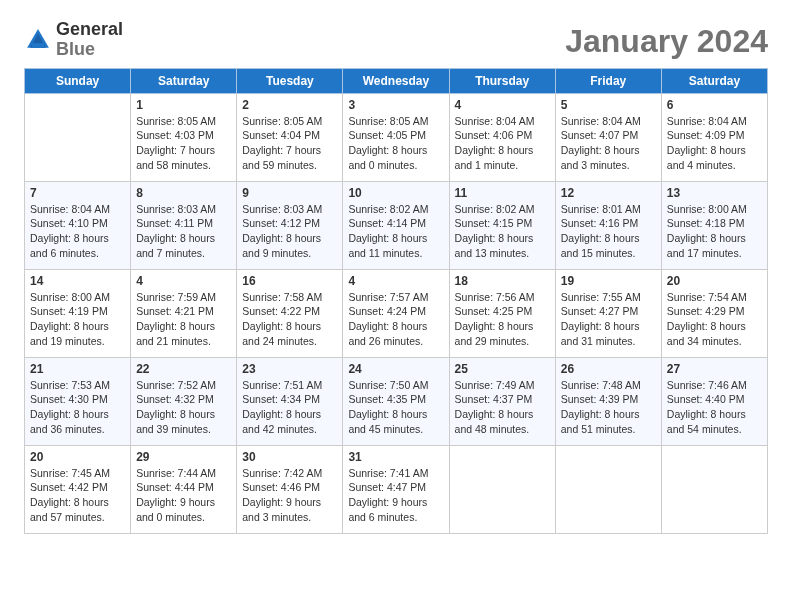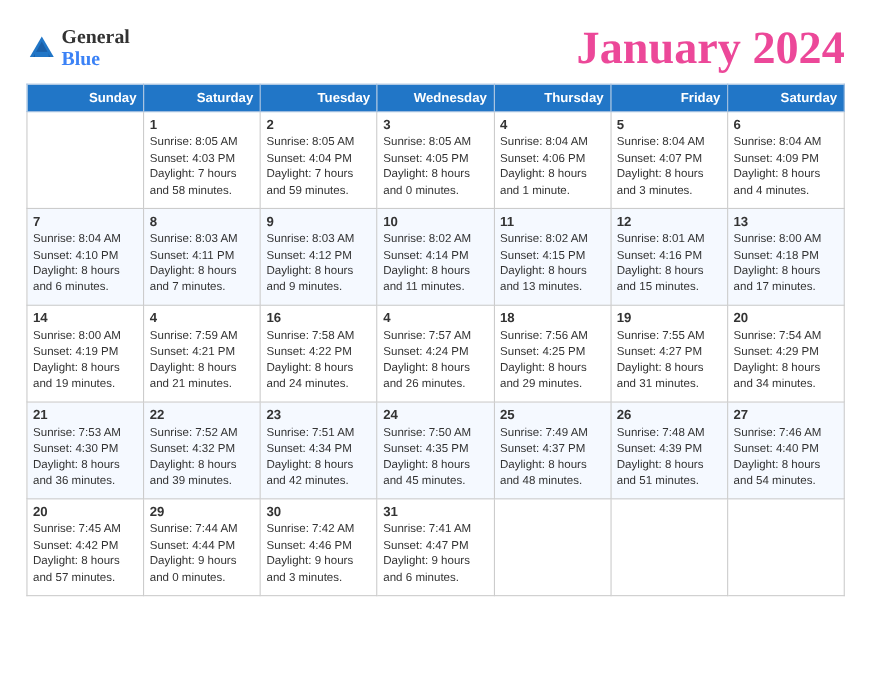--- a/index.html
+++ b/index.html
@@ -6,66 +6,65 @@
     body {
       font-family: Arial, sans-serif;
       background: #fff;
       width: 792px;
       min-height: 612px;
       padding: 20px 24px;
     }
     .header {
       display: flex;
       justify-content: space-between;
-      align-items: center;
+      align-items: flex-end;
       margin-bottom: 6px;
-      font-family: Liberation Serif, serif;
     }
     .logo {
       display: flex;
       align-items: center;
       gap: 4px;
     }
     .logo-text {
       font-size: 18px;
       font-weight: bold;
       line-height: 1.1;
     }
     .logo-general { color: #333; }
-    .logo-blue { color: #3b82f6; }
+    .logo-blue { color: #737373; }
     .logo-icon {
       width: 28px;
       height: 28px;
     }
     .title-block {
       text-align: right;
     }
     .month-year {
-      font-size: 42px;
-      font-weight: bold;
-      color: #ec4899;
+      font-size: 32px;
+      font-weight: bold;
+      color: #737373;
     }
     .location {
       font-size: 15px;
       color: #444;
       margin-top: 2px;
     }
     .calendar {
       width: 100%;
       border-collapse: collapse;
       margin-top: 8px;
       font-size: 11px;
     }
     .calendar th {
       background-color: #2176c7;
       color: #fff;
       font-weight: bold;
       font-size: 12px;
       padding: 5px 6px;
-      text-align: right;
+      text-align: center;
       border: 1px solid #aac4e0;
     }
     .calendar td {
       border: 1px solid #ccc;
       vertical-align: top;
       padding: 4px 5px;
       width: calc(100% / 7);
       height: 88px;
       color: #333;
     }

